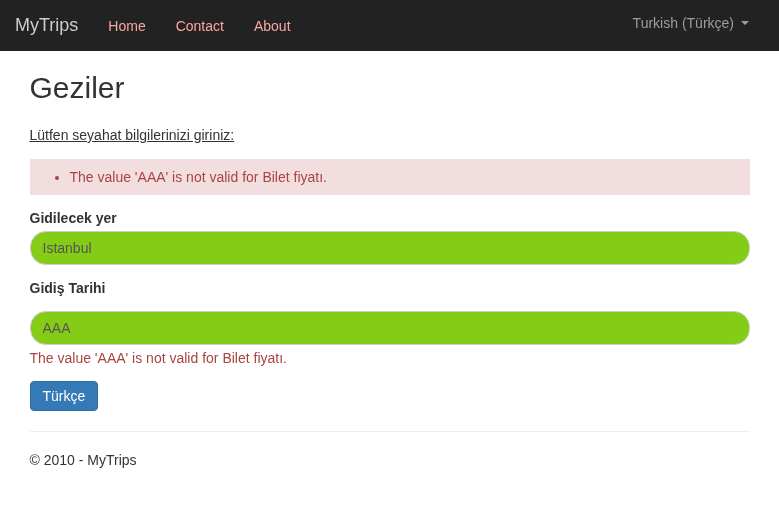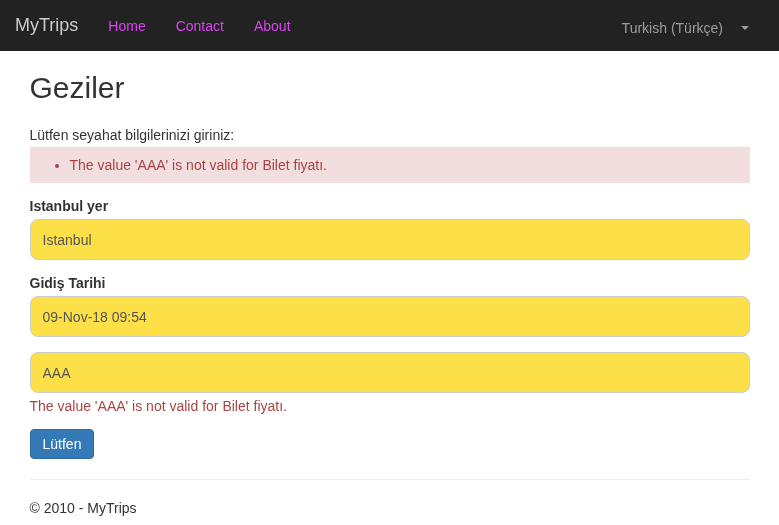--- a/index.html
+++ b/index.html
@@ -3,46 +3,46 @@
   <meta charset="utf-8">
   <style>
     * { box-sizing: border-box; margin: 0; padding: 0; }
     body { font-family: "Helvetica Neue", Helvetica, Arial, sans-serif; font-size: 14px; color: #333; background: #fff; }
     
     .navbar {
       background: #222;
       min-height: 50px;
       padding: 0 15px;
       display: flex;
-      align-items: flex-end;
+      align-items: flex-start;
       justify-content: space-between;
     }
     .navbar-left { display: flex; align-items: center; }
     .navbar-brand {
       color: #9d9d9d;
       font-size: 18px;
       padding: 15px 15px 15px 0;
       text-decoration: none;
     }
     .navbar-brand { color: #ccc; }
     .nav-link {
-      color: #d946ef;
+      color: #fca5a5;
       padding: 15px;
       text-decoration: none;
       font-size: 14px;
     }
     .navbar-right { display: flex; align-items: center; }
     .lang-selector {
       color: #9d9d9d;
       padding: 15px;
       text-decoration: none;
       font-size: 14px;
       display: flex;
       align-items: center;
-      gap: 16px;
+      gap: 5px;
     }
     .caret {
       display: inline-block;
       width: 0; height: 0;
       border-left: 4px solid transparent;
       border-right: 4px solid transparent;
       border-top: 4px solid #9d9d9d;
       margin-left: 2px;
     }
     
@@ -53,21 +53,21 @@
     }
     
     h2 {
       font-size: 30px;
       font-weight: 500;
       margin-top: 20px;
       margin-bottom: 22px;
       color: #333;
     }
     
-    .subtitle { margin-bottom: 4px; }
+    .subtitle { margin-bottom: 16px; text-decoration: underline; }
     
     .validation-summary {
       background: #f2dede;
       color: #a94442;
       padding: 8px 10px;
       margin-bottom: 15px;
     }
     .validation-summary ul {
       list-style: disc;
       padding-left: 30px;
@@ -78,28 +78,28 @@
     .form-group { margin-bottom: 15px; }
     .form-label {
       display: block;
       font-weight: 700;
       margin-bottom: 5px;
       color: #333;
     }
     .form-control {
       display: block;
       width: 100%;
-      height: 41px;
+      height: 34px;
       padding: 6px 12px;
       font-size: 14px;
       line-height: 1.42857143;
       color: #555;
-      background: #fde047;
+      background: #84cc16;
       border: 1px solid #ccc;
-      border-radius: 8px;
+      border-radius: 16px;
     }
     
     .field-error {
       color: #a94442;
       margin-top: 5px;
       font-size: 14px;
     }
     
     .btn-primary {
       display: inline-block;
@@ -143,36 +143,35 @@
   <h2>Geziler</h2>
   <p class="subtitle">Lütfen seyahat bilgilerinizi giriniz:</p>
 
   <div class="validation-summary">
     <ul>
       <li>The value 'AAA' is not valid for Bilet fiyatı.</li>
     </ul>
   </div>
 
   <div class="form-group">
-    <label class="form-label">Istanbul yer</label>
+    <label class="form-label">Gidilecek yer</label>
     <input type="text" class="form-control" value="Istanbul" style="">
   </div>
 
   <div class="form-group">
     <label class="form-label">Gidiş Tarihi</label>
-    <input type="text" class="form-control" value="09-Nov-18 09:54" style="">
   </div>
 
   <div class="form-group">
     <input type="text" class="form-control" value="AAA" style="">
     <div class="field-error">The value 'AAA' is not valid for Bilet fiyatı.</div>
   </div>
 
   <div class="form-group">
-    <button class="btn-primary">Lütfen</button>
+    <button class="btn-primary">Türkçe</button>
   </div>
 
   <hr>
 
   <footer>
     <p>© 2010 - MyTrips</p>
   </footer>
 </div>
 
 </body></html>

